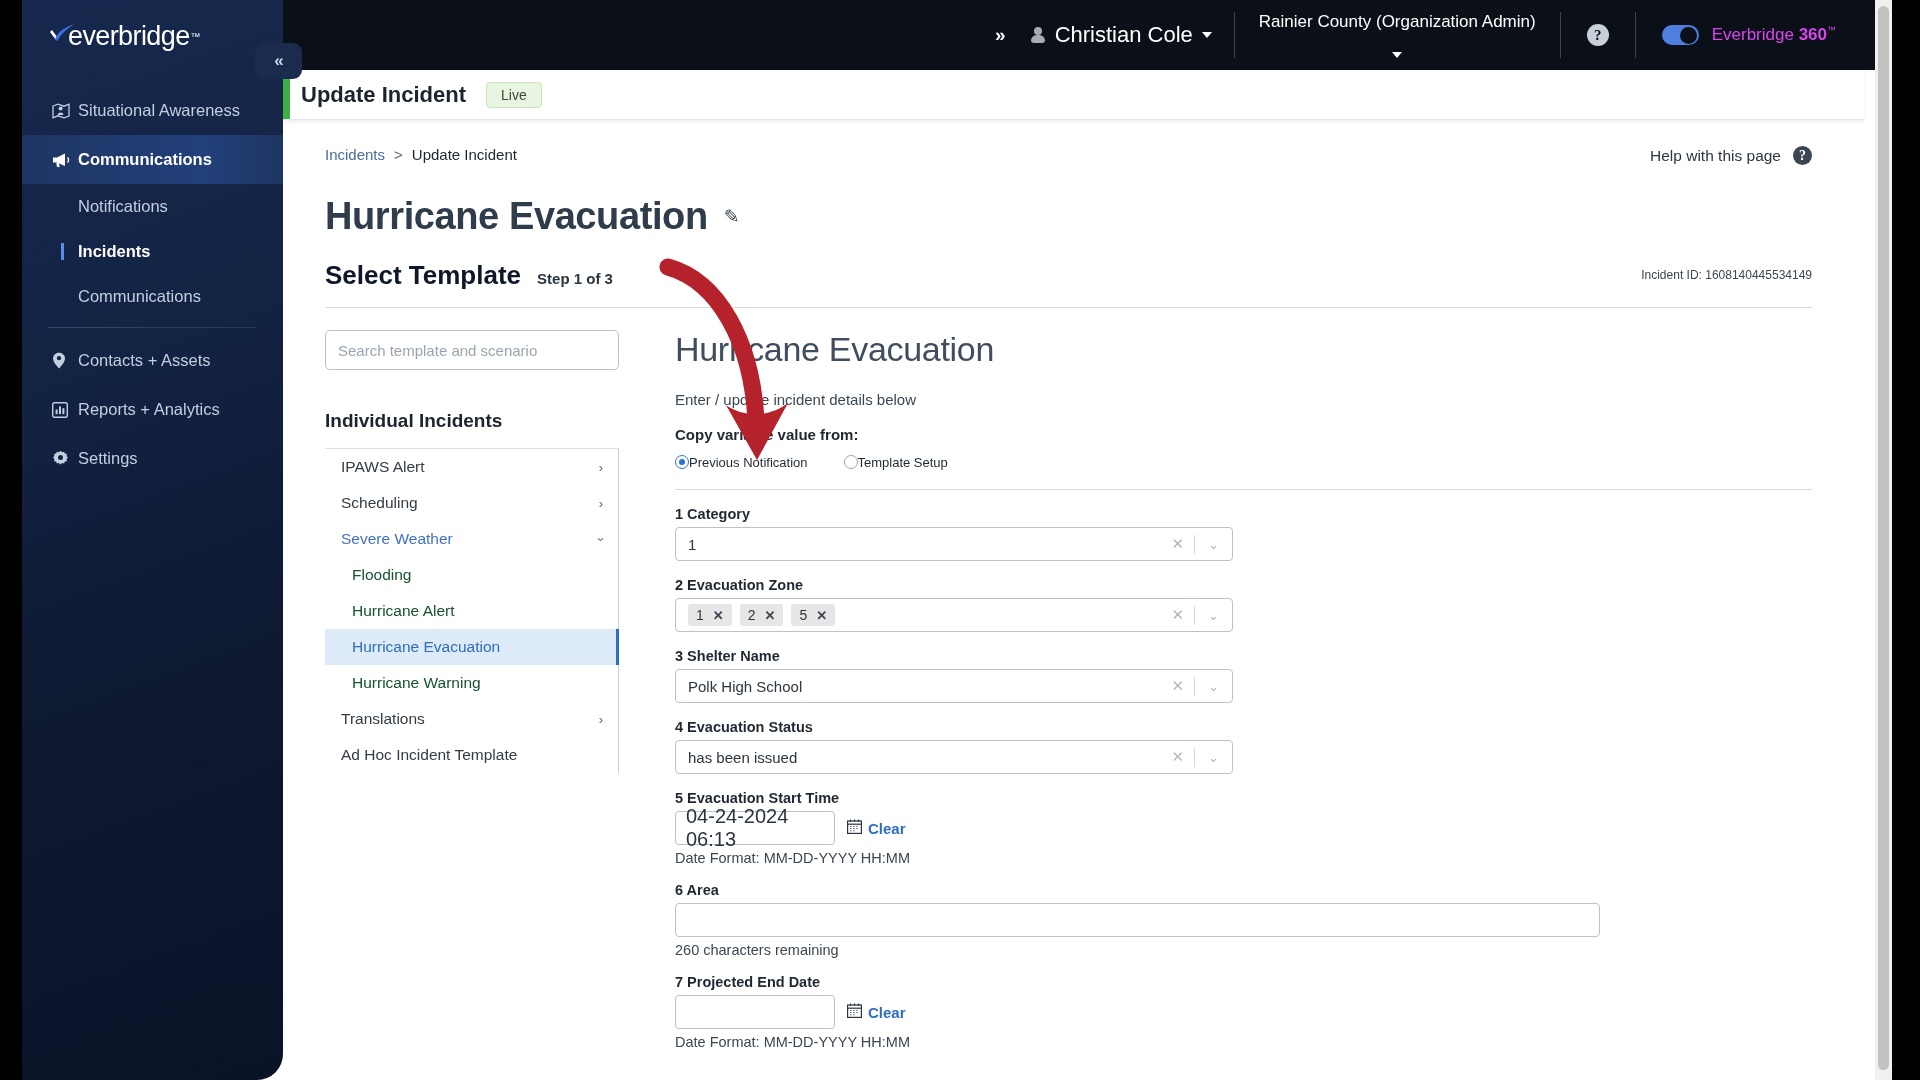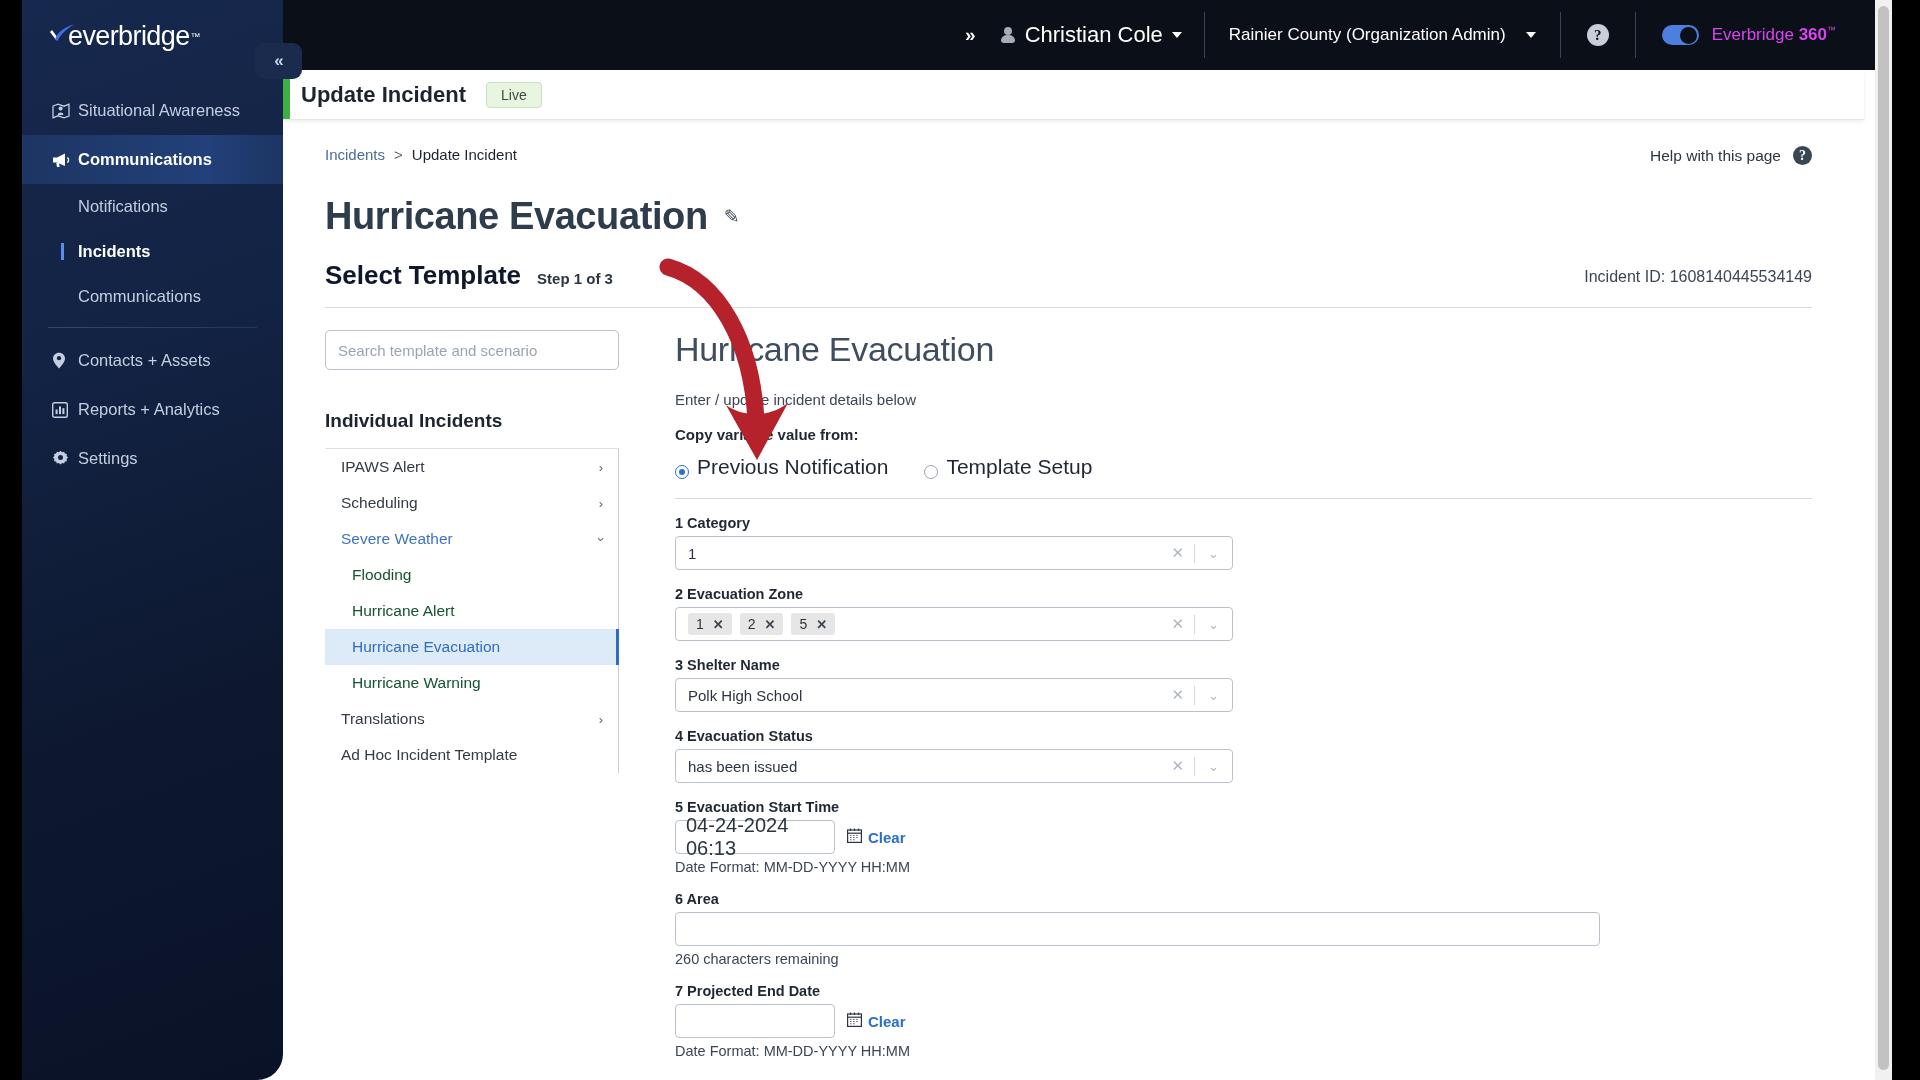--- a/index.html
+++ b/index.html
@@ -105,20 +105,21 @@
   }
   .tb-org {
     display: flex;
     align-items: center;
     gap: 20px;
     padding: 0 24px;
     color: #ffffff;
     font-size: 17px;
     cursor: pointer;
     white-space: nowrap;
+    flex-direction: column;
   }
   .tb-help {
     padding: 0 26px;
     display: flex;
     align-items: center;
     cursor: pointer;
   }
   .qmark {
     width: 22px; height: 22px;
     border-radius: 50%;
@@ -355,21 +356,21 @@
   .page-title-row h2 {
     font-size: 38px;
     font-weight: bold;
     color: #2f3c4c;
     letter-spacing: -0.4px;
   }
   .pencil { font-size: 19px; color: #3c4654; cursor: pointer; }
   .incident-id {
     position: absolute;
     right: 52px; top: 148px;
-    font-size: 16px;
+    font-size: 12px;
     color: #3b4654;
   }
 
   .step-row {
     display: flex;
     align-items: baseline;
     padding-left: 42px;
     margin-top: 22px;
     gap: 16px;
   }
@@ -444,21 +445,21 @@
   }
   .chev { font-size: 13px; color: #5a6672; line-height: 1; }
   .chev.down { transform: rotate(90deg); display: inline-block; }
 
   
   .form-col { flex: 1; padding-left: 53px; padding-right: 52px; }
   .form-title { font-size: 34px; color: #3f4d5e; font-weight: 400; letter-spacing: -0.3px; }
   .form-sub { font-size: 15px; color: #3b4654; margin-top: 22px; }
   .copy-lbl { font-size: 15px; font-weight: bold; color: #1f2832; margin-top: 18px; }
   .radios { display: flex; align-items: center; gap: 36px; margin-top: 12px; }
-  .radio { display: flex; align-items: flex-end; gap: 8px; font-size: 21px; color: #1f2832; cursor: pointer; }
+  .radio { display: flex; align-items: flex-start; font-size: 13px; color: #1f2832; cursor: pointer; }
   .rdot {
     width: 14px; height: 14px;
     border-radius: 50%;
     border: 1.5px solid #9aa4b0;
     background: #fff;
     flex: none;
     position: relative;
   }
   .rdot.on { border-color: #2a72d4; }
   .rdot.on::after {

